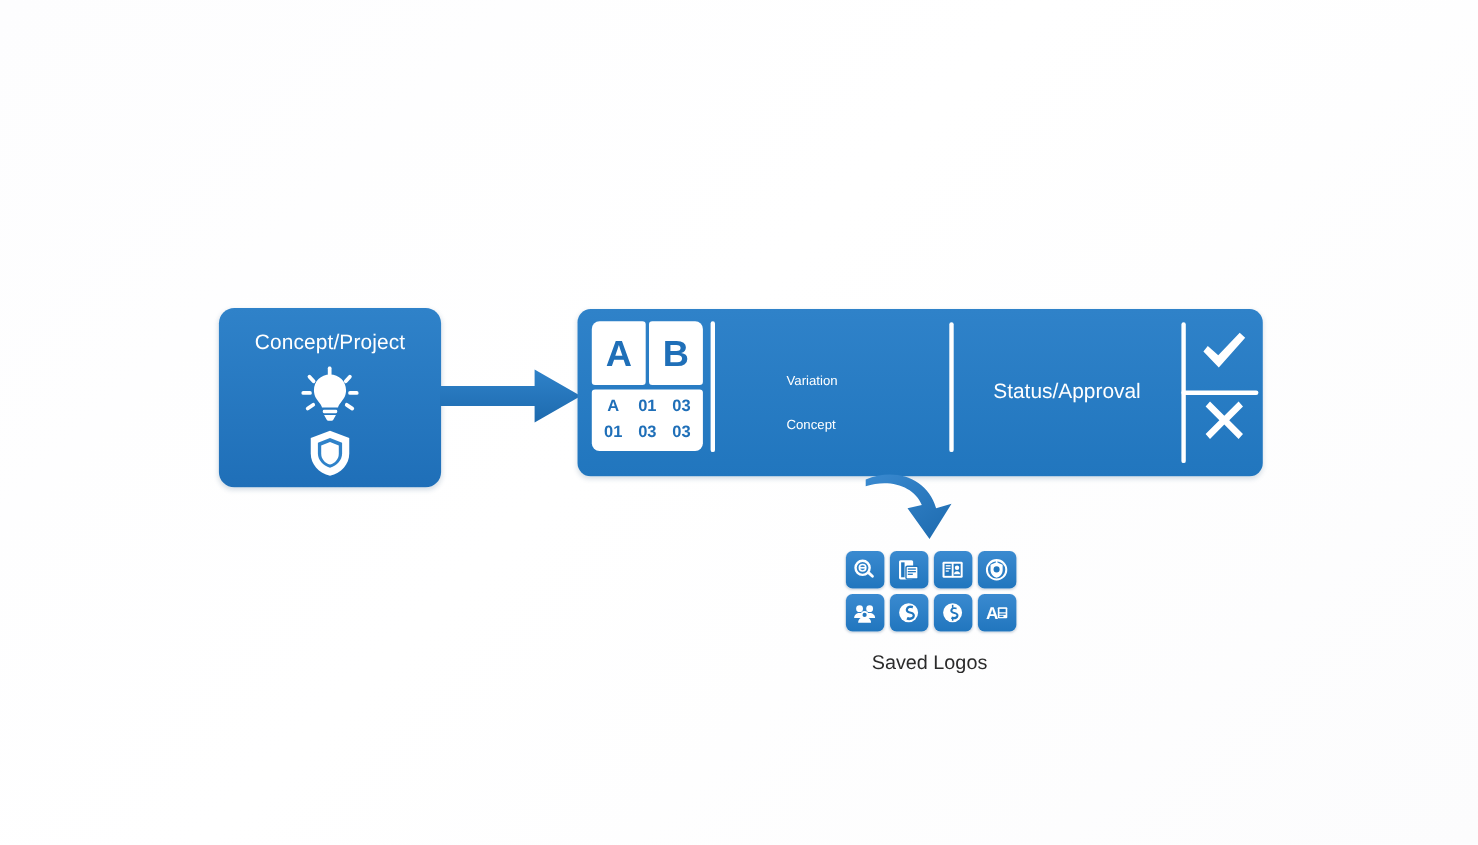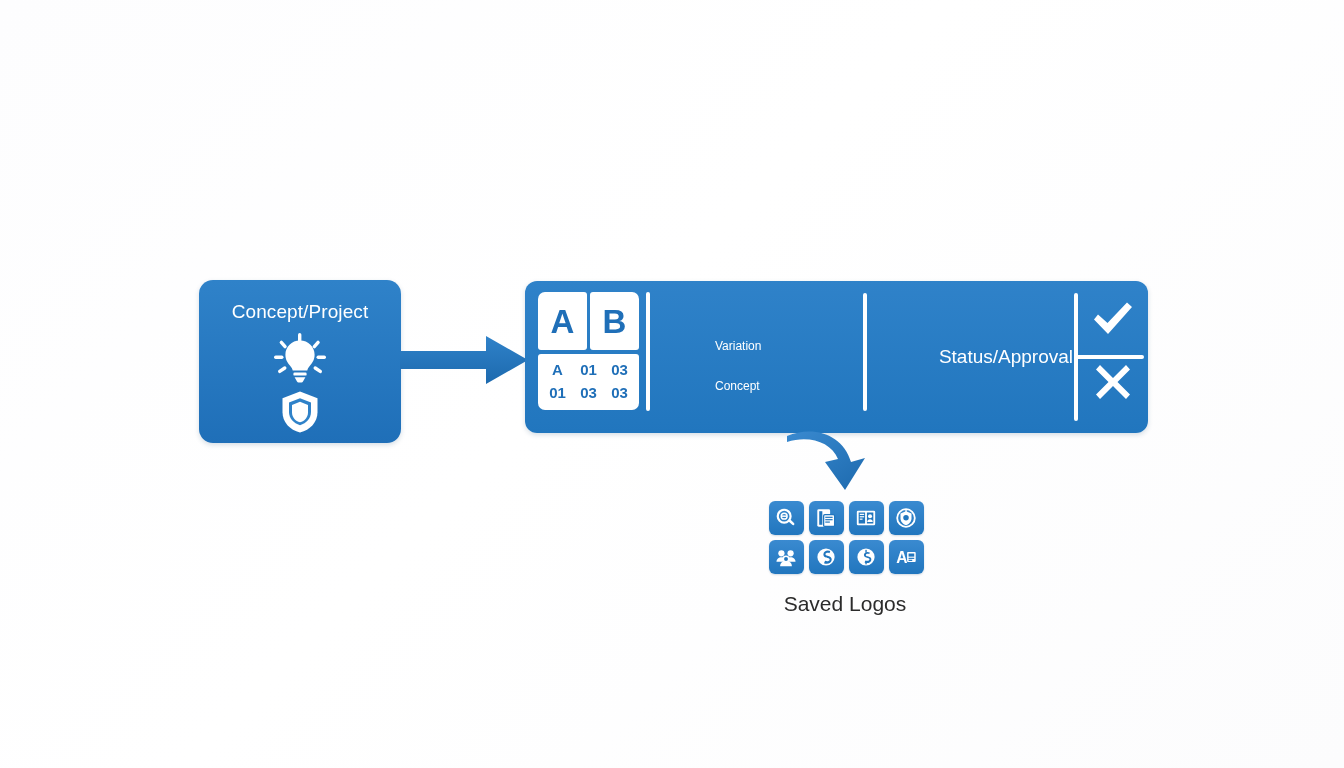--- a/index.html
+++ b/index.html
@@ -157,21 +157,20 @@
     position: absolute;
     left: 342px;
     top: 0;
     width: 206px;
     height: 152px;
     display: flex;
     align-items: center;
     justify-content: center;
     color: #ffffff;
     font-size: 19px;
-    padding-left: 36px;
   }
 
   
   .approve-col {
     position: absolute;
     left: 549px;
     top: 12px;
     width: 74px;
     height: 128px;
   }
@@ -241,21 +240,21 @@
     box-shadow: 0 1px 2px rgba(30,70,110,0.2);
   }
 
   .saved-caption {
     position: absolute;
     left: 700px;
     top: 592px;
     width: 290px;
     text-align: center;
     color: #2b2b2b;
-    font-size: 21px;
+    font-size: 18px;
   }
 </style>
 </head>
 <body>
 
 <div id="canvas">
 
   <div class="concept-card">
     <div class="concept-title">Concept/Project</div>
 

